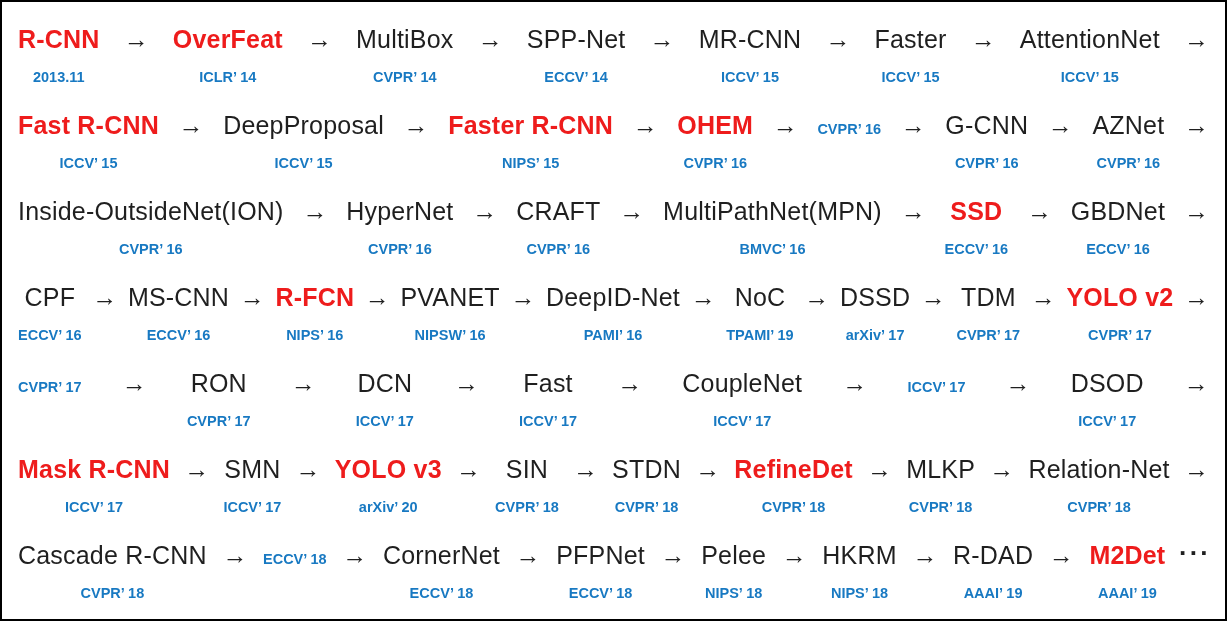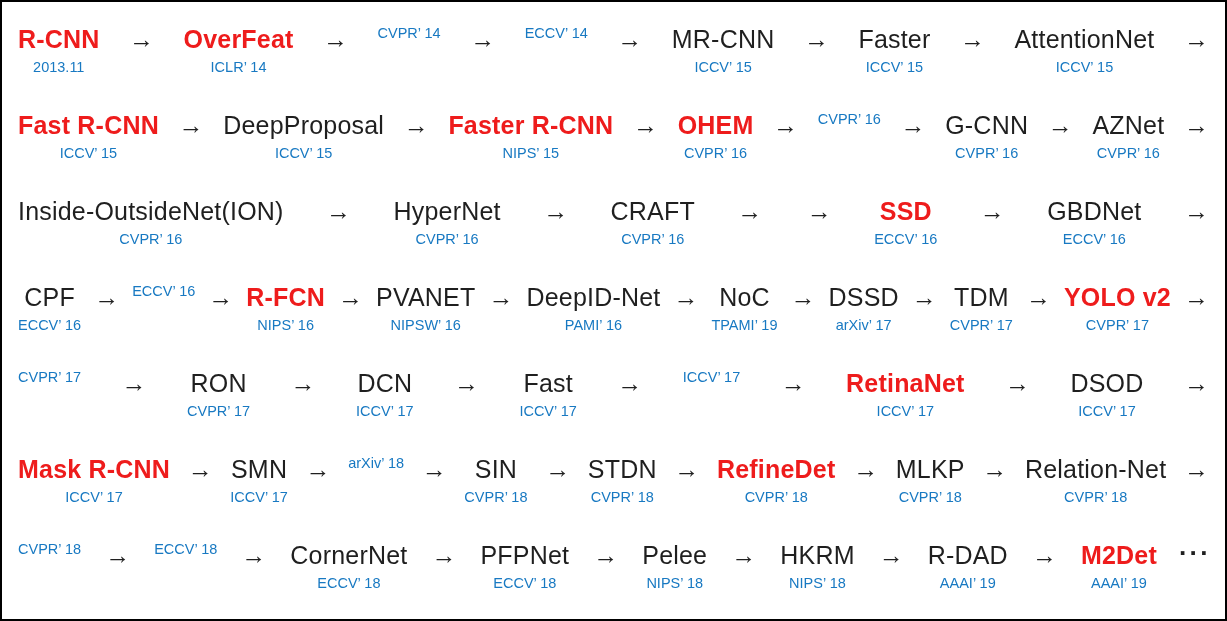--- a/index.html
+++ b/index.html
@@ -39,24 +39,24 @@
     color: var(--black);
     font-weight: 400;
     white-space: nowrap;
     letter-spacing: 0.2px;
   }
   .name.red, .name .red {
     color: var(--red);
     font-weight: 700;
   }
   .venue {
-    margin-top: 3px;
+    margin-top: 13px;
     font-size: 14.5px;
     line-height: 16px;
-    font-weight: 400;
+    font-weight: 700;
     color: var(--blue);
     white-space: nowrap;
   }
   .arrow {
     font-size: 25px;
     line-height: 34px;
     color: var(--black);
     font-weight: 400;
     padding: 0 2px;
   }
@@ -78,24 +78,26 @@
           <div class="name red">R-CNN</div>
           <div class="venue">2013.11</div>
         </div>
         <span class="arrow">→</span>
         <div class="node">
           <div class="name red">OverFeat</div>
           <div class="venue">ICLR’ 14</div>
         </div>
         <span class="arrow">→</span>
         <div class="node">
+          <div class="name">MultiBox</div>
           <div class="venue">CVPR’ 14</div>
         </div>
         <span class="arrow">→</span>
         <div class="node">
+          <div class="name">SPP-Net</div>
           <div class="venue">ECCV’ 14</div>
         </div>
         <span class="arrow">→</span>
         <div class="node">
           <div class="name">MR-CNN</div>
           <div class="venue">ICCV’ 15</div>
         </div>
         <span class="arrow">→</span>
         <div class="node">
           <div class="name">Faster</div>
@@ -153,39 +155,44 @@
         <div class="node">
           <div class="name">HyperNet</div>
           <div class="venue">CVPR’ 16</div>
         </div>
         <span class="arrow">→</span>
         <div class="node">
           <div class="name">CRAFT</div>
           <div class="venue">CVPR’ 16</div>
         </div>
         <span class="arrow">→</span>
+        <div class="node">
+          <div class="name">MultiPathNet(MPN)</div>
+          <div class="venue">BMVC’ 16</div>
+        </div>
         <span class="arrow">→</span>
         <div class="node">
           <div class="name red">SSD</div>
           <div class="venue">ECCV’ 16</div>
         </div>
         <span class="arrow">→</span>
         <div class="node">
           <div class="name">GBDNet</div>
           <div class="venue">ECCV’ 16</div>
         </div>
         <span class="arrow">→</span>
       </div>
       <div class="row">
         <div class="node">
           <div class="name">CPF</div>
           <div class="venue">ECCV’ 16</div>
         </div>
         <span class="arrow">→</span>
         <div class="node">
+          <div class="name">MS-CNN</div>
           <div class="venue">ECCV’ 16</div>
         </div>
         <span class="arrow">→</span>
         <div class="node">
           <div class="name red">R-FCN</div>
           <div class="venue">NIPS’ 16</div>
         </div>
         <span class="arrow">→</span>
         <div class="node">
           <div class="name">PVANET</div>
@@ -232,25 +239,25 @@
           <div class="name">DCN</div>
           <div class="venue">ICCV’ 17</div>
         </div>
         <span class="arrow">→</span>
         <div class="node">
           <div class="name">Fast</div>
           <div class="venue">ICCV’ 17</div>
         </div>
         <span class="arrow">→</span>
         <div class="node">
-          <div class="venue">ICCV’ 17</div>
-        </div>
-        <span class="arrow">→</span>
-        <div class="node">
-          <div class="name red">RetinaNet</div>
+          <div class="name">CoupleNet</div>
+          <div class="venue">ICCV’ 17</div>
+        </div>
+        <span class="arrow">→</span>
+        <div class="node">
           <div class="venue">ICCV’ 17</div>
         </div>
         <span class="arrow">→</span>
         <div class="node">
           <div class="name">DSOD</div>
           <div class="venue">ICCV’ 17</div>
         </div>
         <span class="arrow">→</span>
       </div>
       <div class="row">
@@ -258,21 +265,22 @@
           <div class="name red">Mask R-CNN</div>
           <div class="venue">ICCV’ 17</div>
         </div>
         <span class="arrow">→</span>
         <div class="node">
           <div class="name">SMN</div>
           <div class="venue">ICCV’ 17</div>
         </div>
         <span class="arrow">→</span>
         <div class="node">
-          <div class="venue">arXiv’ 18</div>
+          <div class="name red">YOLO v3</div>
+          <div class="venue">arXiv’ 20</div>
         </div>
         <span class="arrow">→</span>
         <div class="node">
           <div class="name">SIN</div>
           <div class="venue">CVPR’ 18</div>
         </div>
         <span class="arrow">→</span>
         <div class="node">
           <div class="name">STDN</div>
           <div class="venue">CVPR’ 18</div>
@@ -289,20 +297,21 @@
         </div>
         <span class="arrow">→</span>
         <div class="node">
           <div class="name">Relation-Net</div>
           <div class="venue">CVPR’ 18</div>
         </div>
         <span class="arrow">→</span>
       </div>
       <div class="row">
         <div class="node">
+          <div class="name">Cascade R-CNN</div>
           <div class="venue">CVPR’ 18</div>
         </div>
         <span class="arrow">→</span>
         <div class="node">
           <div class="venue">ECCV’ 18</div>
         </div>
         <span class="arrow">→</span>
         <div class="node">
           <div class="name">CornerNet</div>
           <div class="venue">ECCV’ 18</div>

